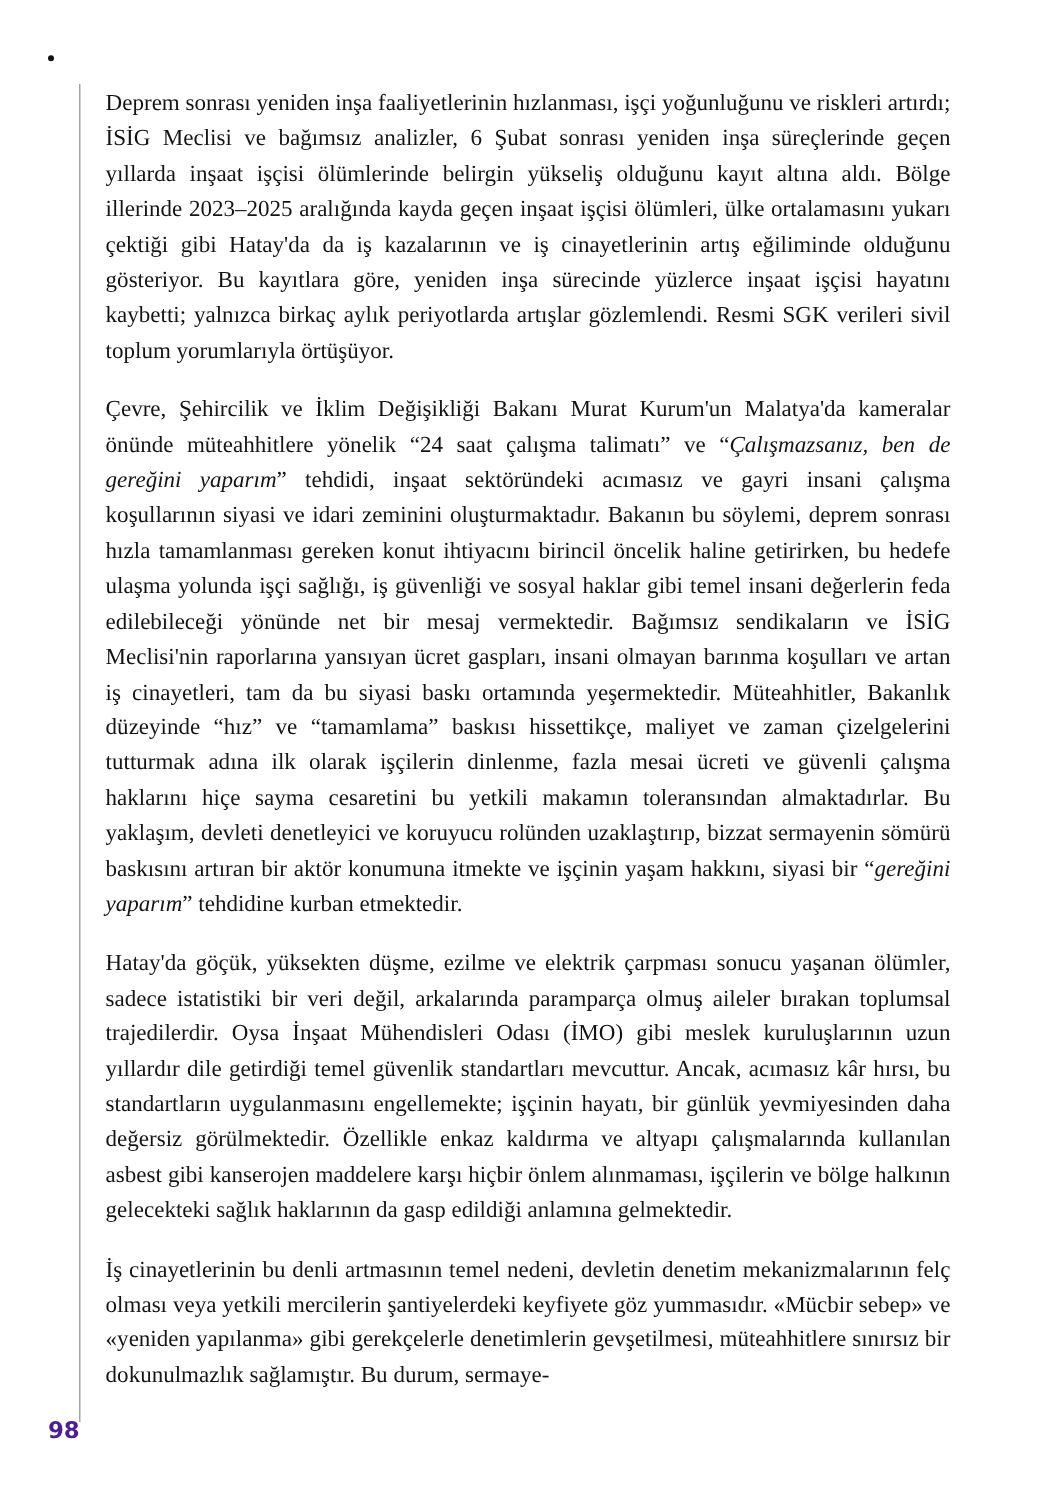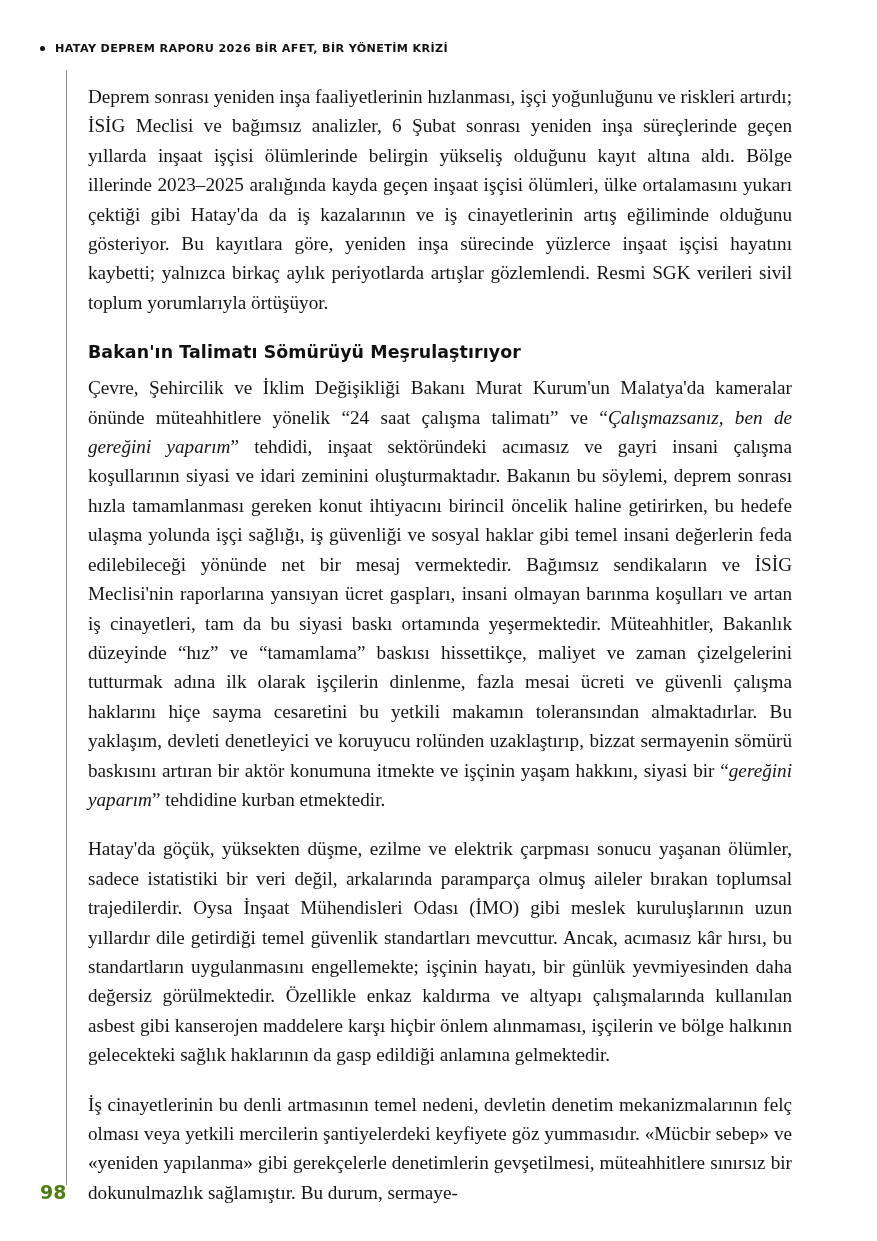--- a/index.html
+++ b/index.html
@@ -53,21 +53,21 @@
     top: 70px;
     width: 1px;
     height: 1115px;
     background: #8e8e8e;
   }
 
   
   .column {
     position: absolute;
     left: 88px;
-    top: 82px;
+    top: 72px;
     width: 704px;
   }
 
   p.body {
     margin: 0 0 0 0;
     font-size: 19.2px;
     line-height: 29.4px;
     text-align: justify;
     text-justify: inter-word;
     hyphens: manual;
@@ -92,40 +92,38 @@
   }
 
   
   .folio {
     position: absolute;
     left: 40px;
     bottom: 38px;
     font-family: "DejaVu Sans", sans-serif;
     font-weight: 700;
     font-size: 19px;
-    color: #4d7c0f;
+    color: #4c1d95;
   }
 </style>
 </head>
 <body>
 
 <div class="page">
 
   <div class="running-head">
     <span class="rh-bullet"></span>
-    <span class="rh-text">HATAY DEPREM RAPORU  2026  BİR AFET, BİR YÖNETİM KRİZİ</span>
   </div>
 
   <div class="side-rule"></div>
 
   <div class="column">
 
     <p class="body">Deprem sonrası yeniden inşa faaliyetlerinin hızlanması, işçi yoğunluğunu ve riskleri artırdı; İSİG Meclisi ve bağımsız analizler, 6 Şubat sonrası yeniden inşa süreçlerinde geçen yıllarda inşaat işçisi ölümlerinde belirgin yükseliş olduğunu kayıt altına aldı. Bölge illerinde 2023–2025 aralığında kayda geçen inşaat işçisi ölümleri, ülke ortalamasını yukarı çektiği gibi Hatay'da da iş kazalarının ve iş cinayetlerinin artış eğiliminde olduğunu gösteriyor. Bu kayıtlara göre, yeniden inşa sürecinde yüzlerce inşaat işçisi hayatını kaybetti; yalnızca birkaç aylık periyotlarda artışlar gözlemlendi. Resmi SGK verileri sivil toplum yorumlarıyla örtüşüyor.</p>
 
-    <h2 class="heading">Bakan'ın Talimatı Sömürüyü Meşrulaştırıyor</h2>
 
     <p class="body"><span>Çevre, Şehircilik ve İklim Değişikliği Bakanı Murat Kurum'un Malatya'da kameralar önünde müteahhitlere yönelik “24 saat çalışma talimatı” ve “</span><em class="it">Çalışmazsanız, ben de gereğini yaparım</em><span>” tehdidi, inşaat sektöründeki acımasız ve gayri insani çalışma koşullarının siyasi ve idari zeminini oluşturmaktadır. Bakanın bu söylemi, deprem sonrası hızla tamamlanması gereken konut ihtiyacını birincil öncelik haline getirirken, bu hedefe ulaşma yolunda işçi sağlığı, iş güvenliği ve sosyal haklar gibi temel insani değerlerin feda edilebileceği yönünde net bir mesaj vermektedir. Bağımsız sendikaların ve İSİG Meclisi'nin raporlarına yansıyan ücret gaspları, insani olmayan barınma koşulları ve artan iş cinayetleri, tam da bu siyasi baskı ortamında yeşermektedir. Müteahhitler, Bakanlık düzeyinde “hız” ve “tamamlama” baskısı hissettikçe, maliyet ve zaman çizelgelerini tutturmak adına ilk olarak işçilerin dinlenme, fazla mesai ücreti ve güvenli çalışma haklarını hiçe sayma cesaretini bu yetkili makamın toleransından almaktadırlar. Bu yaklaşım, devleti denetleyici ve koruyucu rolünden uzaklaştırıp, bizzat sermayenin sömürü baskısını artıran bir aktör konumuna itmekte ve işçinin yaşam hakkını, siyasi bir “</span><em class="it">gereğini yaparım</em><span>” tehdidine kurban etmektedir.</span></p>
 
 
     <p class="body">Hatay'da göçük, yüksekten düşme, ezilme ve elektrik çarpması sonucu yaşanan ölümler, sadece istatistiki bir veri değil, arkalarında paramparça olmuş aileler bırakan toplumsal trajedilerdir. Oysa İnşaat Mühendisleri Odası (İMO) gibi meslek kuruluşlarının uzun yıllardır dile getirdiği temel güvenlik standartları mevcuttur. Ancak, acımasız kâr hırsı, bu standartların uygulanmasını engellemekte; işçinin hayatı, bir günlük yevmiyesinden daha değersiz görülmektedir. Özellikle enkaz kaldırma ve altyapı çalışmalarında kullanılan asbest gibi kanserojen maddelere karşı hiçbir önlem alınmaması, işçilerin ve bölge halkının gelecekteki sağlık haklarının da gasp edildiği anlamına gelmektedir.</p>
 
     <p class="body">İş cinayetlerinin bu denli artmasının temel nedeni, devletin denetim mekanizmalarının felç olması veya yetkili mercilerin şantiyelerdeki keyfiyete göz yummasıdır. «Mücbir sebep» ve «yeniden yapılanma» gibi gerekçelerle denetimlerin gevşetilmesi, müteahhitlere sınırsız bir dokunulmazlık sağlamıştır. Bu durum, sermaye-</p>
 
   </div>
 

